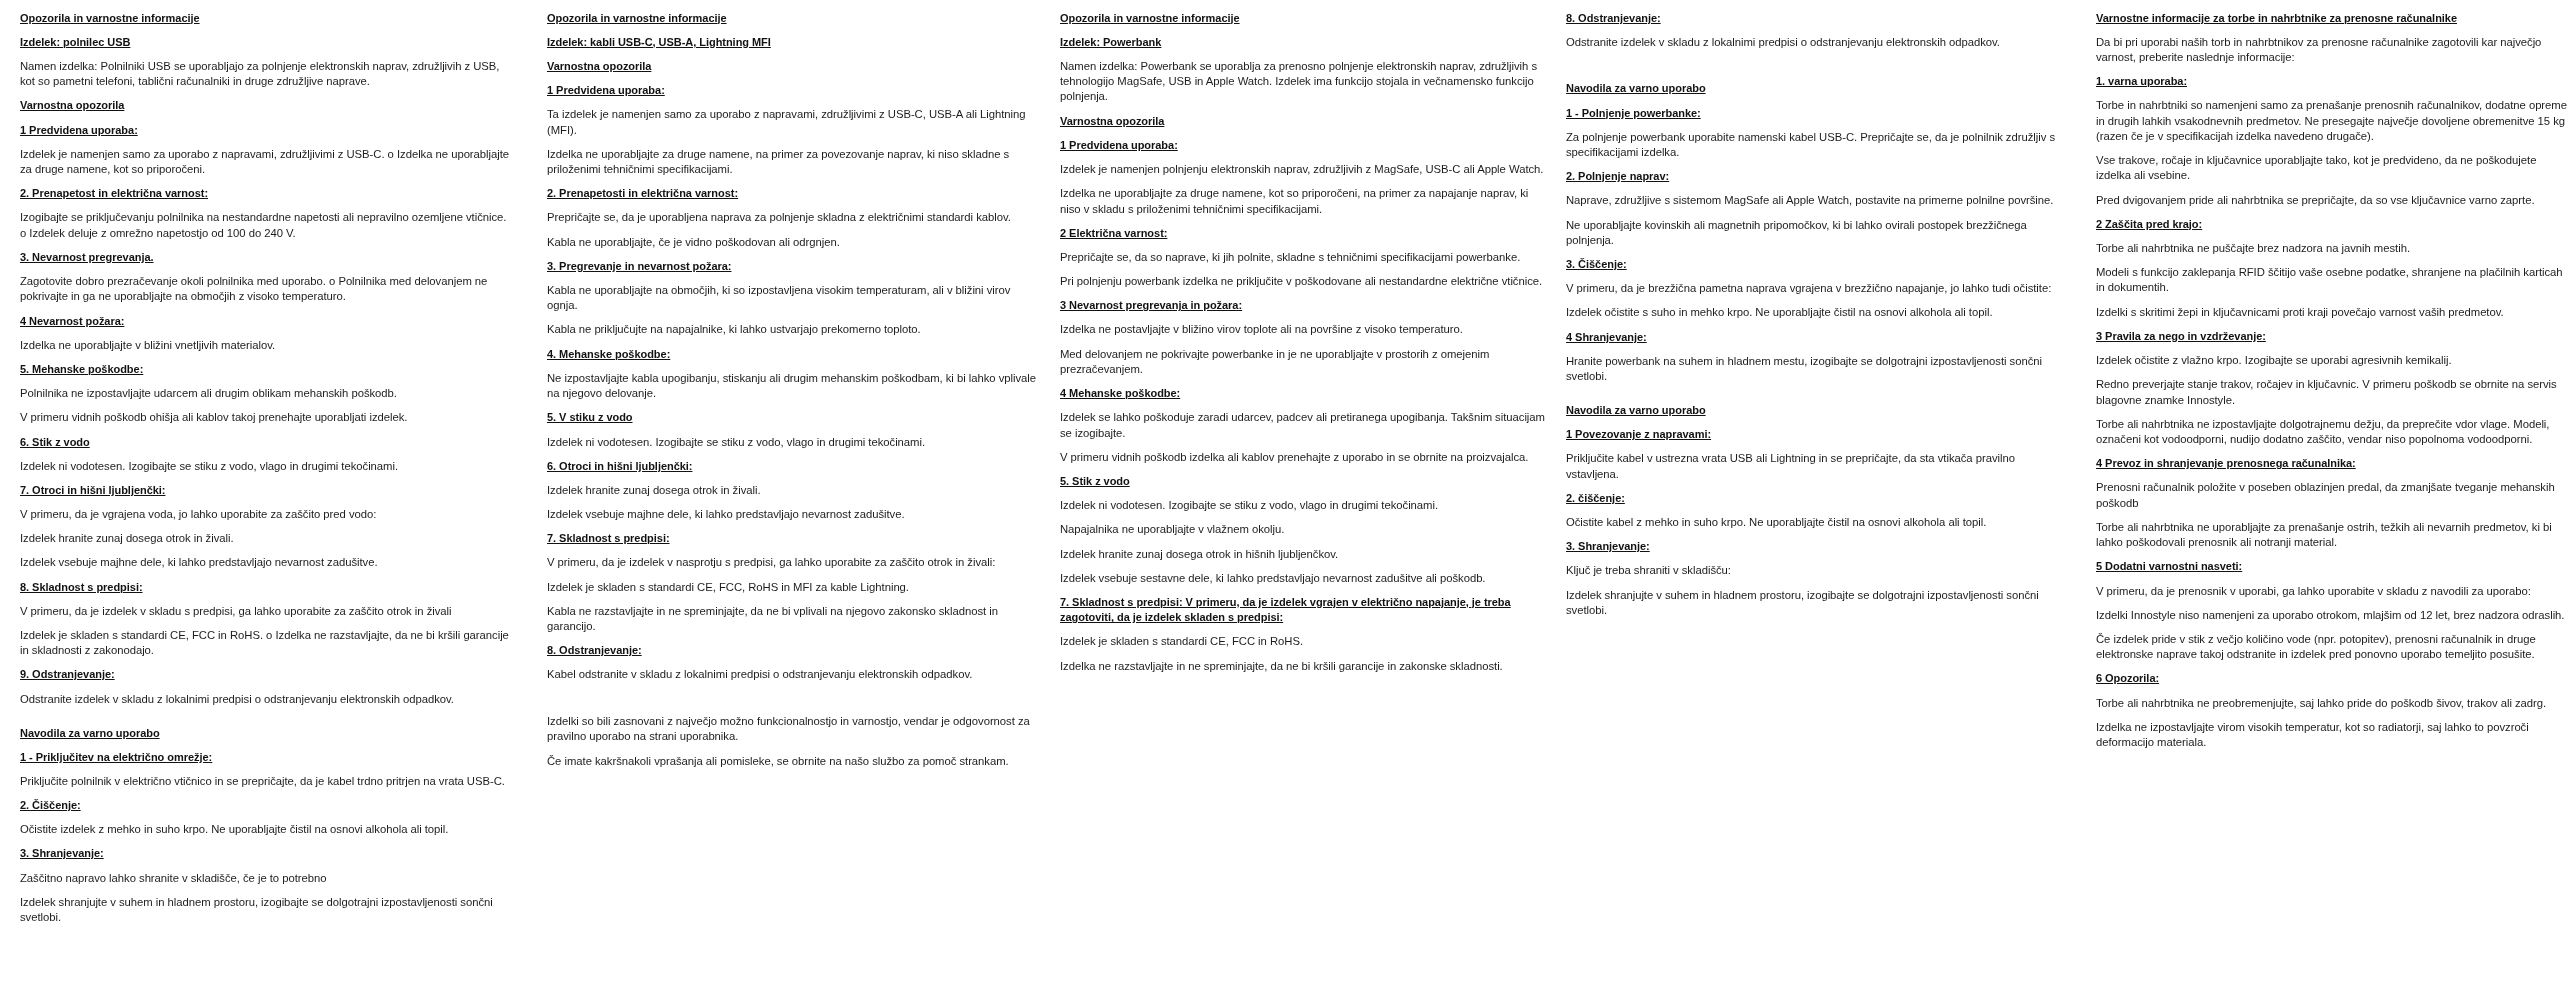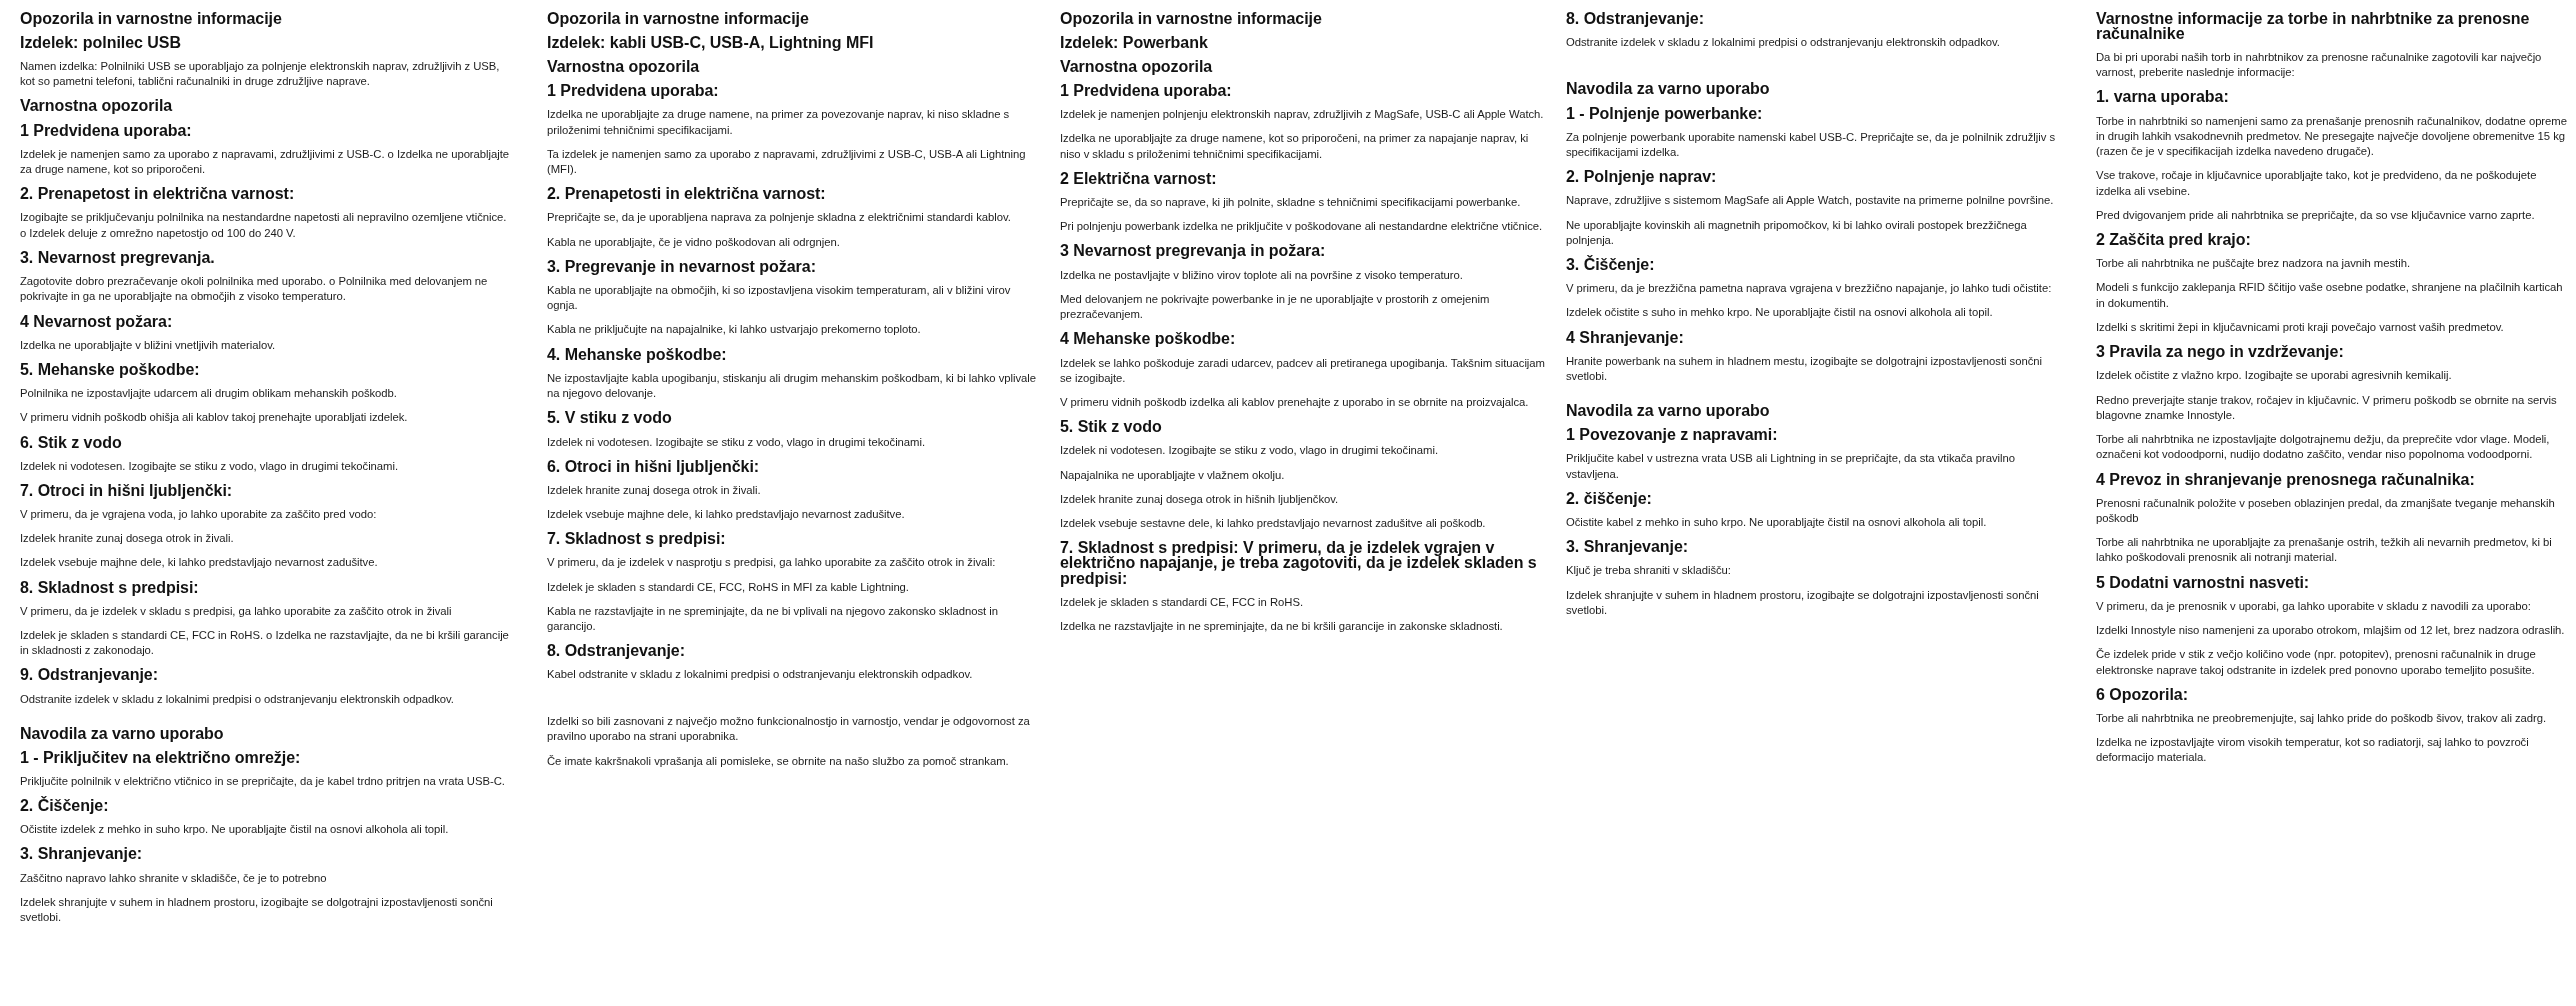--- a/index.html
+++ b/index.html
@@ -22,25 +22,26 @@
     font-size: 11.3px;
     line-height: 15.3px;
     letter-spacing: -0.04px;
   }
   .col-0 { left: 20px;   width: 495px; }
   .col-1 { left: 547px;  width: 489px; }
   .col-2 { left: 1060px; width: 489px; }
   .col-3 { left: 1566px; width: 499px; }
   .col-4 { left: 2096px; width: 471px; }
   .column h3 {
-    font-size: 16px;
+    font-size: 11px;
     font-weight: 700;
     color: #121212;
     margin: 0 0 8.9px 0;
     line-height: 15.3px;
+    text-decoration: underline;
   }
   .column p {
     margin: 0 0 8.9px 0;
   }
   .gap-small { height: 9.7px; }
   .gap-large { height: 22.5px; }
 </style>
 </head>
 <body>
 
@@ -80,22 +81,22 @@
       <p>Očistite izdelek z mehko in suho krpo. Ne uporabljajte čistil na osnovi alkohola ali topil.</p>
       <h3>3. Shranjevanje:</h3>
       <p>Zaščitno napravo lahko shranite v skladišče, če je to potrebno</p>
       <p>Izdelek shranjujte v suhem in hladnem prostoru, izogibajte se dolgotrajni izpostavljenosti sončni svetlobi.</p>
     </div>
     <div class="column col-1">
       <h3>Opozorila in varnostne informacije</h3>
       <h3>Izdelek: kabli USB-C, USB-A, Lightning MFI</h3>
       <h3>Varnostna opozorila</h3>
       <h3>1 Predvidena uporaba:</h3>
+      <p>Ta izdelek je namenjen samo za uporabo z napravami, združljivimi z USB-C, USB-A ali Lightning (MFI).</p>
       <p>Izdelka ne uporabljajte za druge namene, na primer za povezovanje naprav, ki niso skladne s priloženimi tehničnimi specifikacijami.</p>
-      <p>Ta izdelek je namenjen samo za uporabo z napravami, združljivimi z USB-C, USB-A ali Lightning (MFI).</p>
       <h3>2. Prenapetosti in električna varnost:</h3>
       <p>Prepričajte se, da je uporabljena naprava za polnjenje skladna z električnimi standardi kablov.</p>
       <p>Kabla ne uporabljajte, če je vidno poškodovan ali odrgnjen.</p>
       <h3>3. Pregrevanje in nevarnost požara:</h3>
       <p>Kabla ne uporabljajte na območjih, ki so izpostavljena visokim temperaturam, ali v bližini virov ognja.</p>
       <p>Kabla ne priključujte na napajalnike, ki lahko ustvarjajo prekomerno toploto.</p>
       <h3>4. Mehanske poškodbe:</h3>
       <p>Ne izpostavljajte kabla upogibanju, stiskanju ali drugim mehanskim poškodbam, ki bi lahko vplivale na njegovo delovanje.</p>
       <h3>5. V stiku z vodo</h3>
       <p>Izdelek ni vodotesen. Izogibajte se stiku z vodo, vlago in drugimi tekočinami.</p>
@@ -108,20 +109,21 @@
       <p>Kabla ne razstavljajte in ne spreminjajte, da ne bi vplivali na njegovo zakonsko skladnost in garancijo.</p>
       <h3>8. Odstranjevanje:</h3>
       <p>Kabel odstranite v skladu z lokalnimi predpisi o odstranjevanju elektronskih odpadkov.</p>
       <div class="gap-large"></div>
       <p>Izdelki so bili zasnovani z največjo možno funkcionalnostjo in varnostjo, vendar je odgovornost za pravilno uporabo na strani uporabnika.</p>
       <p>Če imate kakršnakoli vprašanja ali pomisleke, se obrnite na našo službo za pomoč strankam.</p>
     </div>
     <div class="column col-2">
       <h3>Opozorila in varnostne informacije</h3>
       <h3>Izdelek: Powerbank</h3>
+      <p>Namen izdelka: Powerbank se uporablja za prenosno polnjenje elektronskih naprav, združljivih s tehnologijo MagSafe, USB in Apple Watch. Izdelek ima funkcijo stojala in večnamensko funkcijo polnjenja.</p>
       <h3>Varnostna opozorila</h3>
       <h3>1 Predvidena uporaba:</h3>
       <p>Izdelek je namenjen polnjenju elektronskih naprav, združljivih z MagSafe, USB-C ali Apple Watch.</p>
       <p>Izdelka ne uporabljajte za druge namene, kot so priporočeni, na primer za napajanje naprav, ki niso v skladu s priloženimi tehničnimi specifikacijami.</p>
       <h3>2 Električna varnost:</h3>
       <p>Prepričajte se, da so naprave, ki jih polnite, skladne s tehničnimi specifikacijami powerbanke.</p>
       <p>Pri polnjenju powerbank izdelka ne priključite v poškodovane ali nestandardne električne vtičnice.</p>
       <h3>3 Nevarnost pregrevanja in požara:</h3>
       <p>Izdelka ne postavljajte v bližino virov toplote ali na površine z visoko temperaturo.</p>
       <p>Med delovanjem ne pokrivajte powerbanke in je ne uporabljajte v prostorih z omejenim prezračevanjem.</p>

